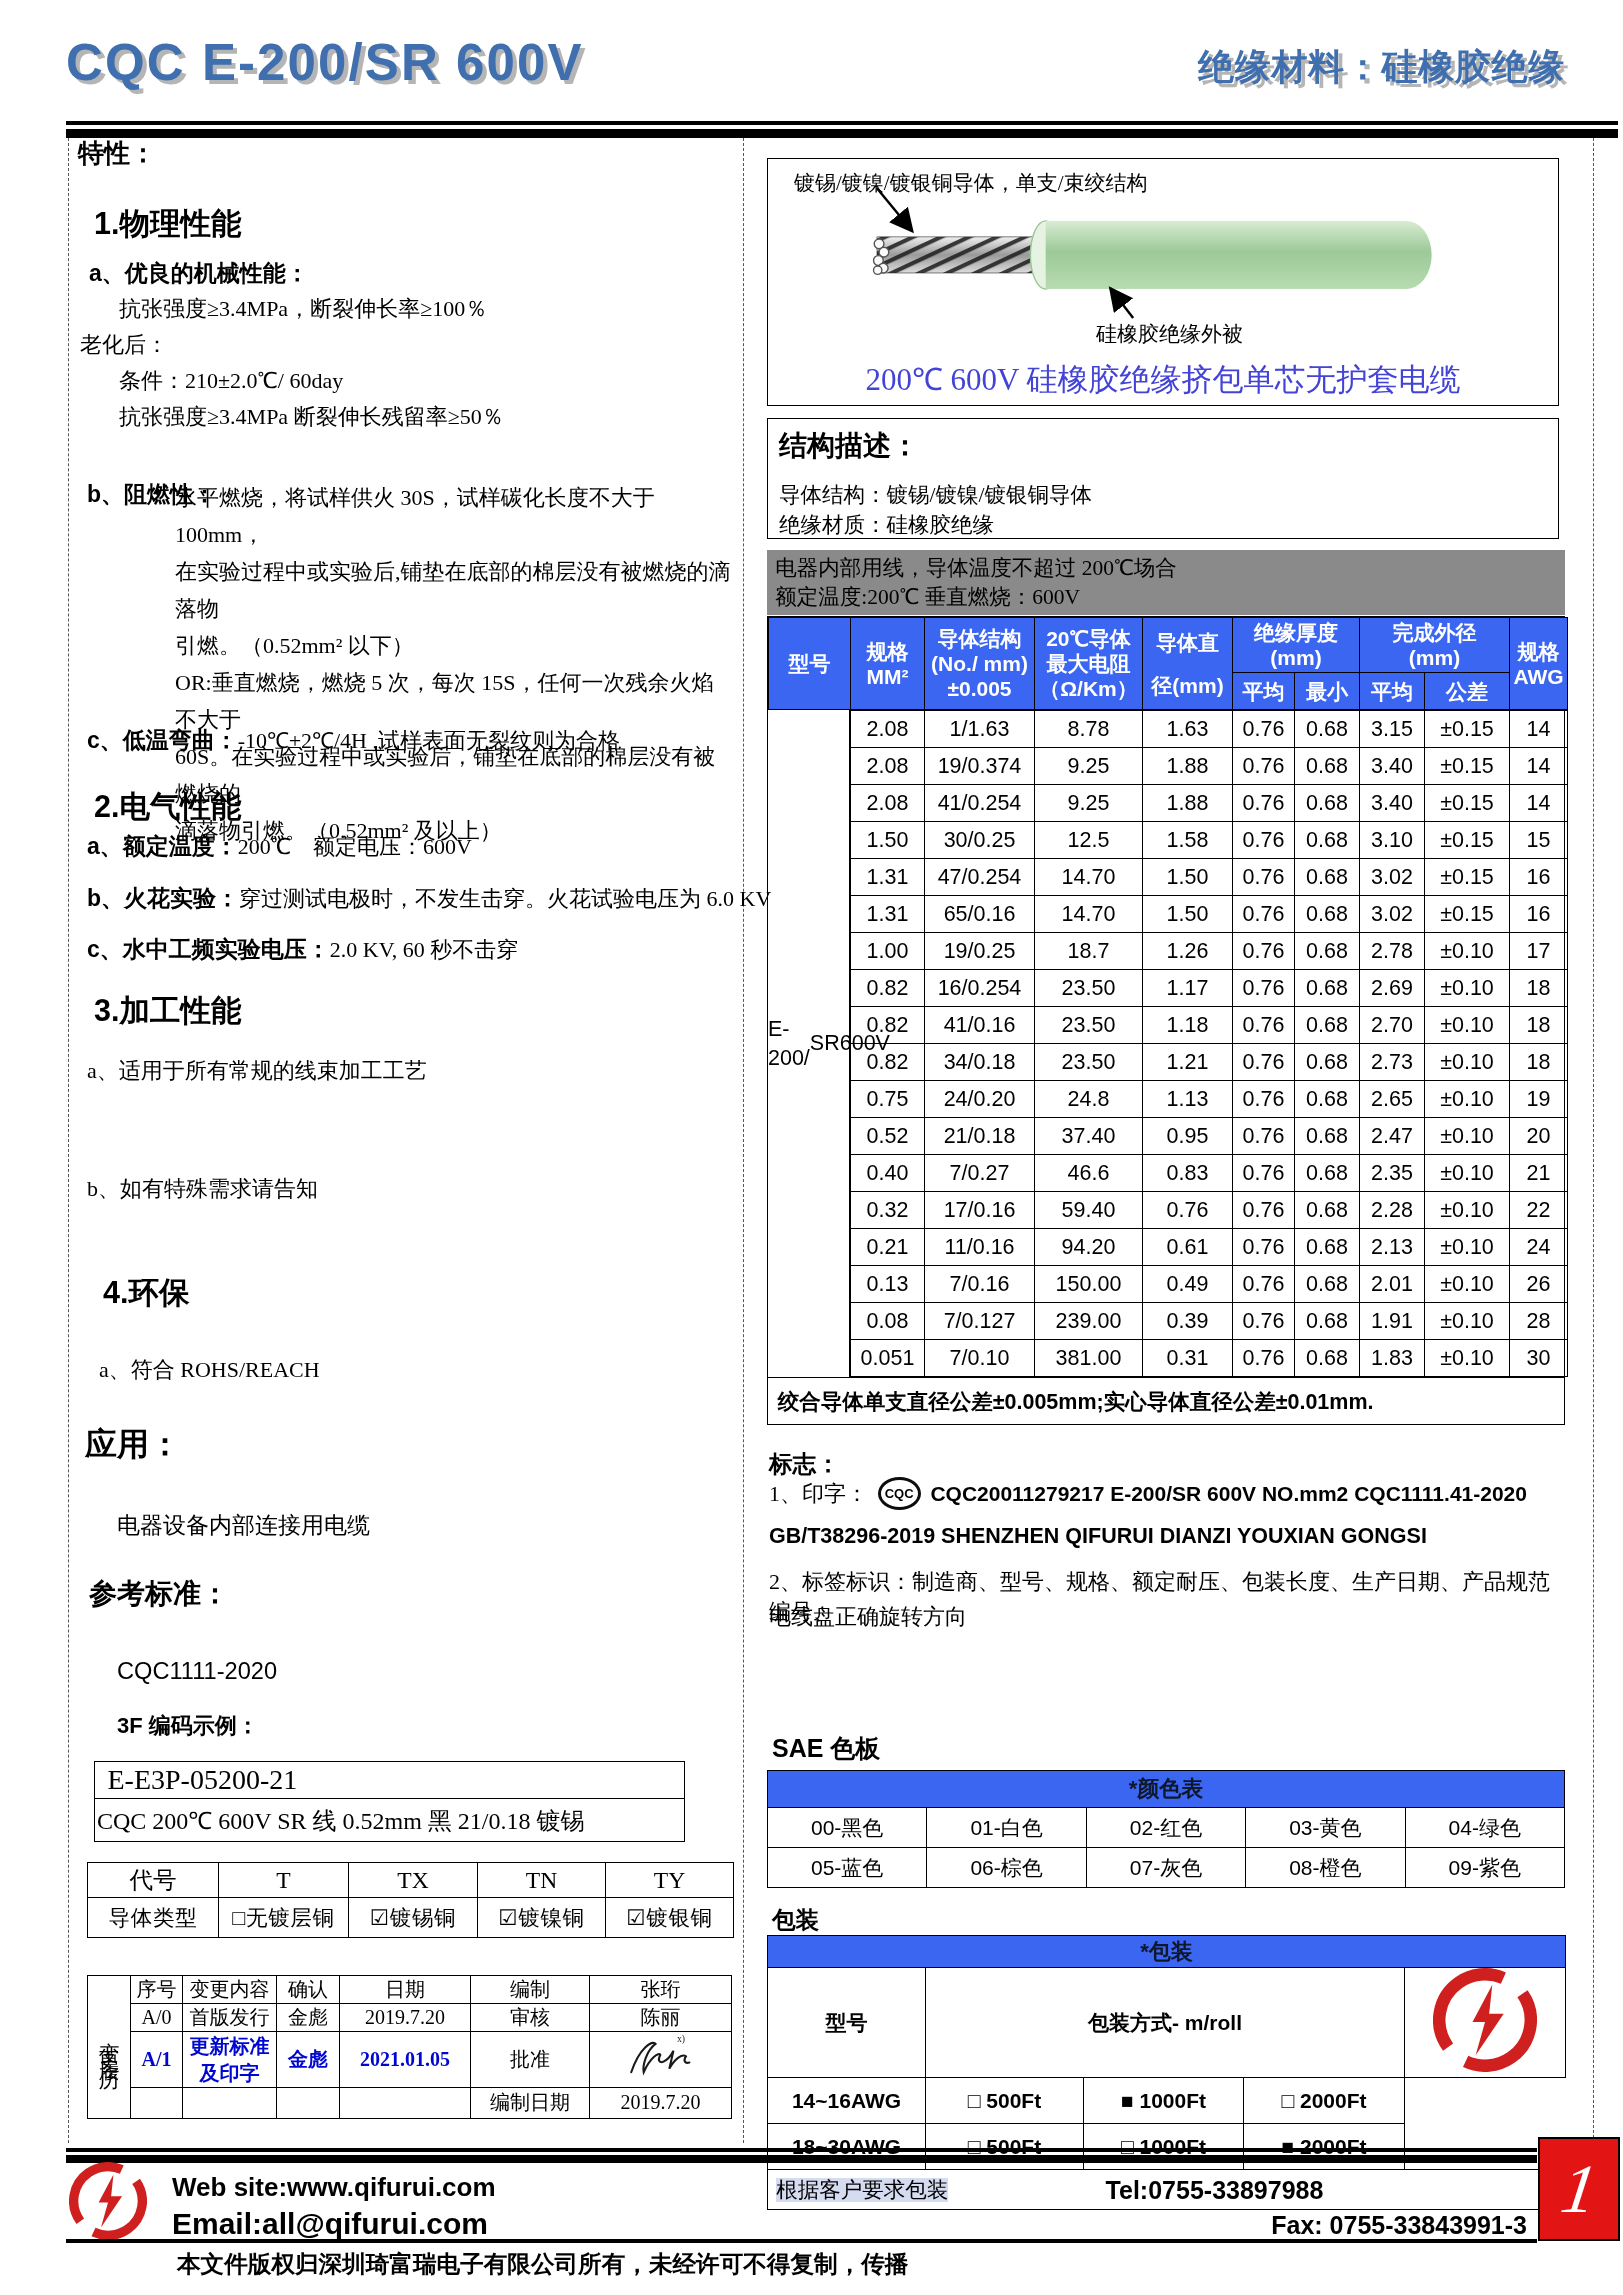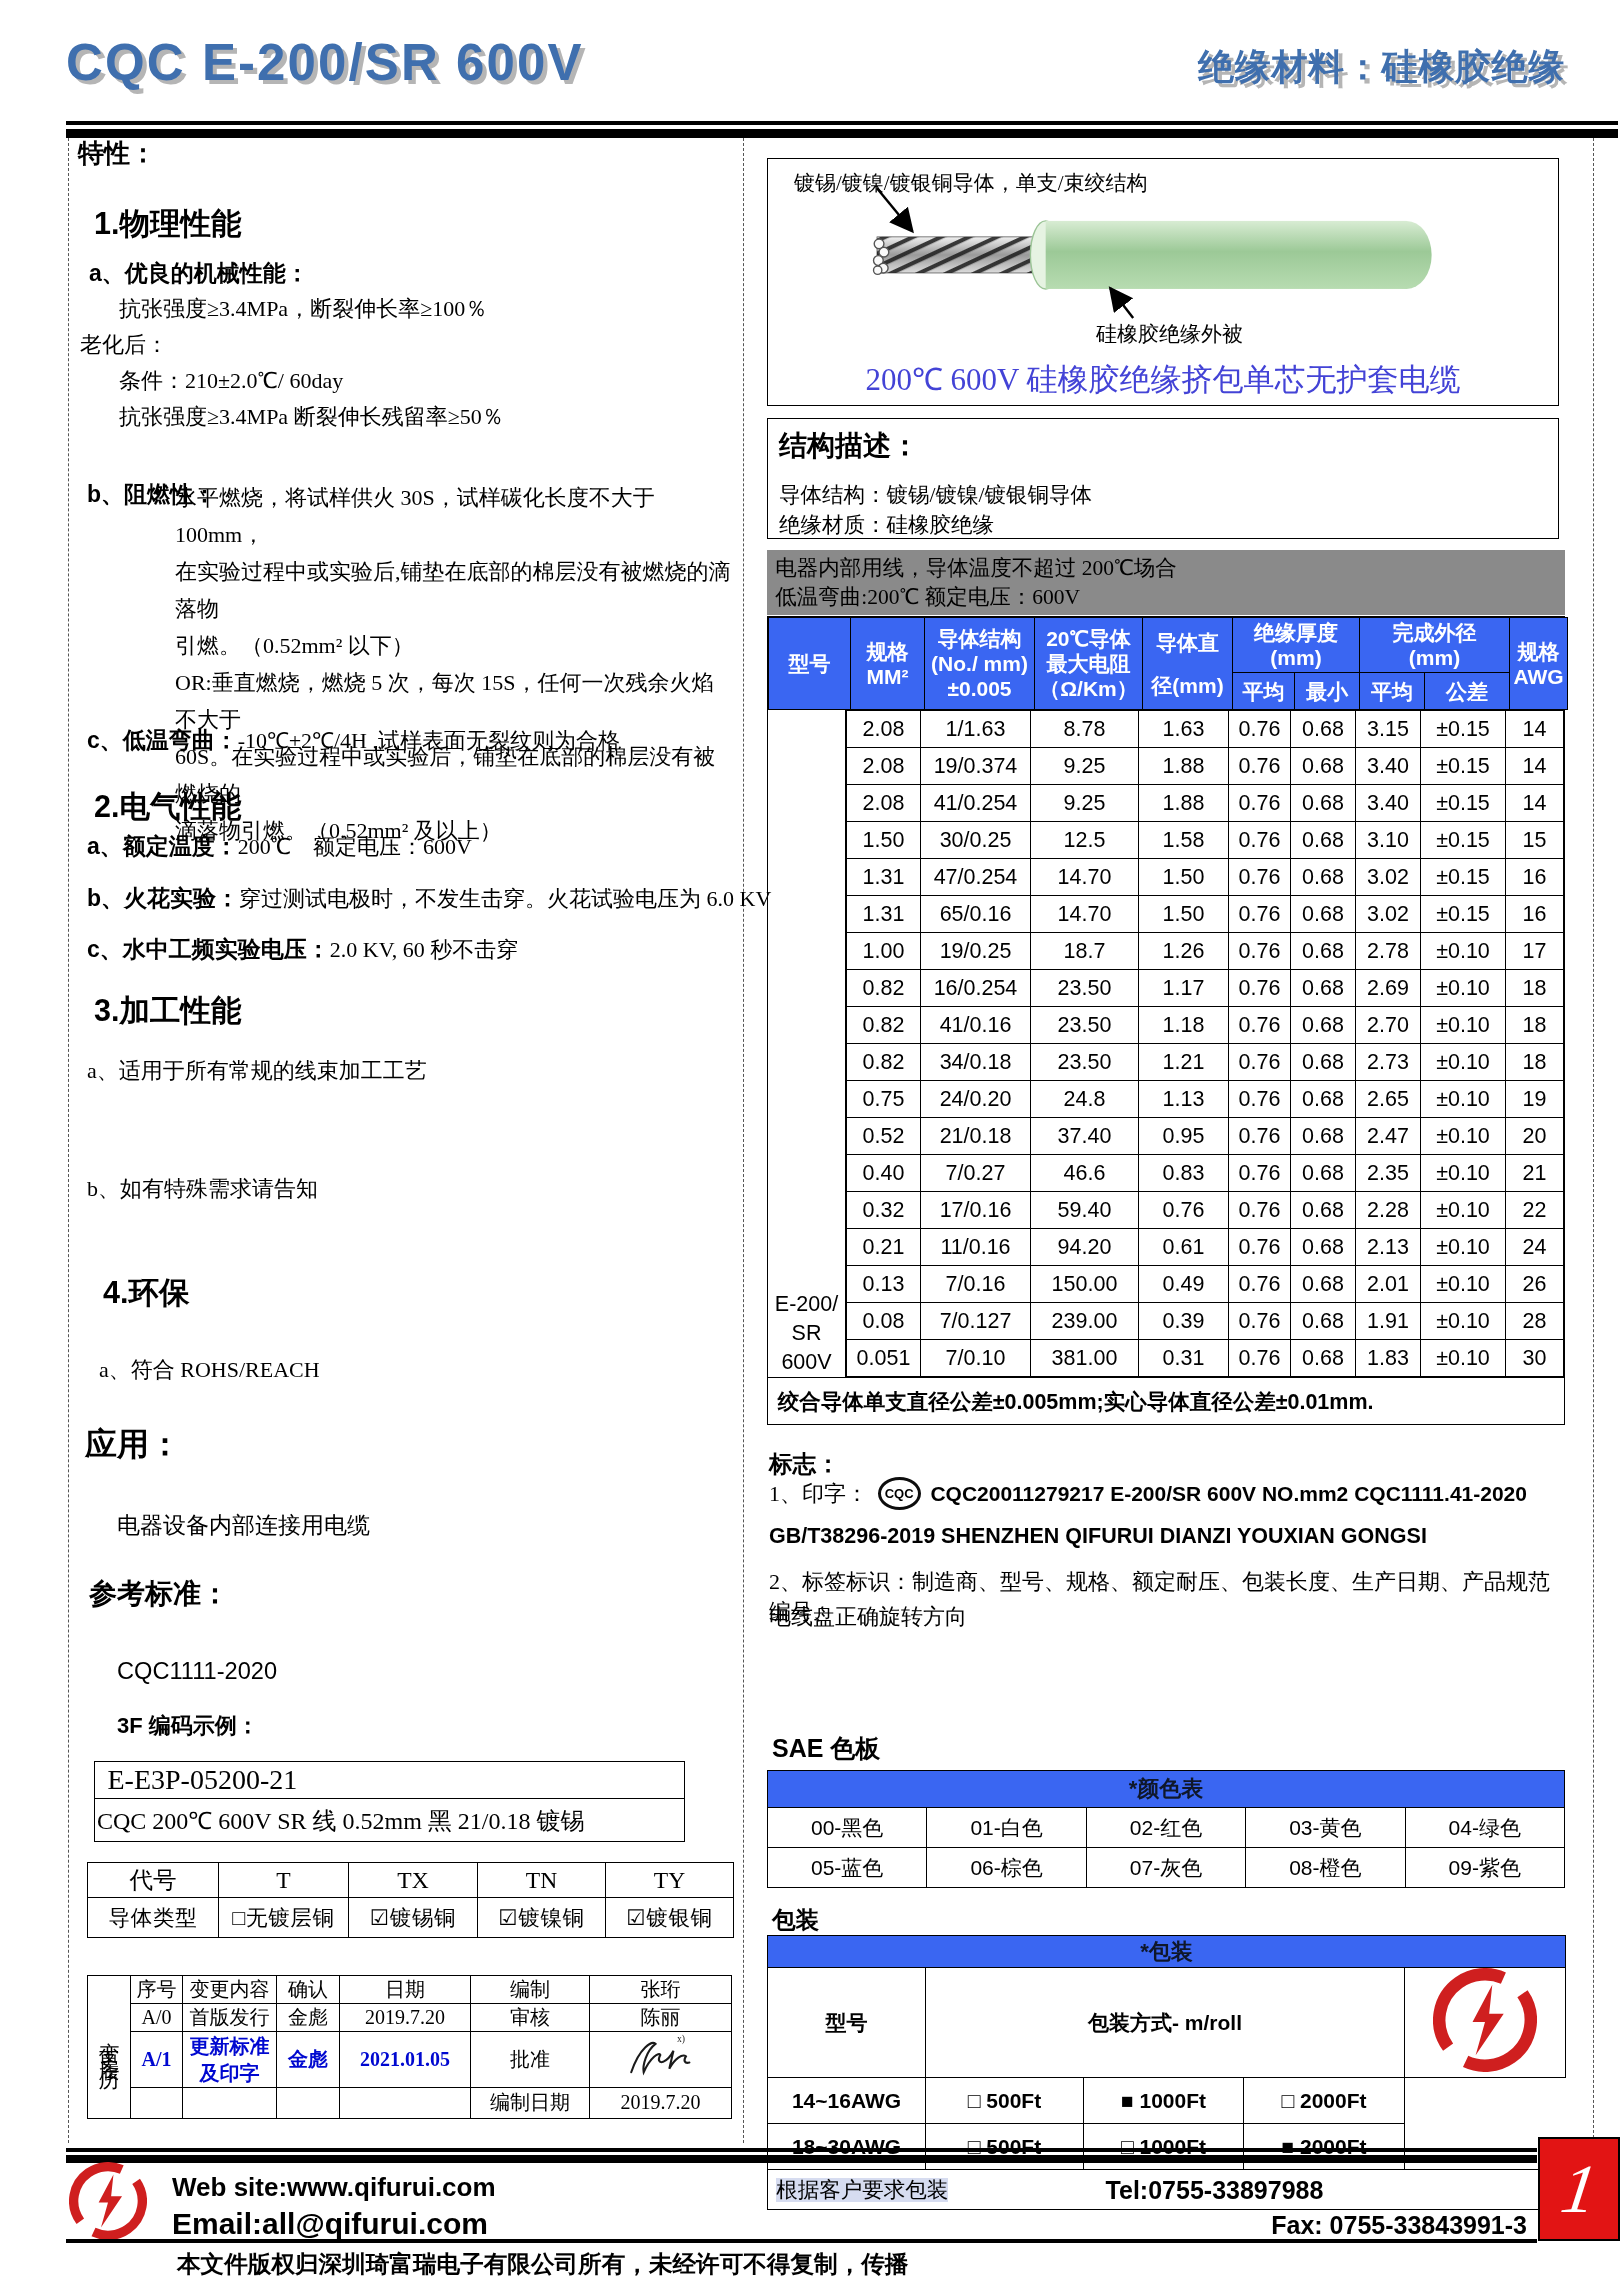--- a/index.html
+++ b/index.html
@@ -18,22 +18,22 @@
   .dash-frame{border-left:1.4px dashed #555;border-right:1.4px dashed #555}
   .dash-v{border-left:1.4px dashed #555}
   
   table{border-collapse:collapse;table-layout:fixed}
   td,th{border:1.4px solid #000;text-align:center;vertical-align:middle;overflow:hidden}
   
   .spec-wrap{border:1.4px solid #000}
   .spec-head th{background:#3a66f2;color:#fff;font-family:"Liberation Sans",sans-serif;
                 font-weight:bold;font-size:21px;line-height:25px}
   .spec-rows td{font-family:"Liberation Sans",sans-serif;font-size:21.5px;height:37px}
-  .model-cell{width:82px;border-right:1.4px solid #000;display:flex;flex-direction:column;
-              justify-content:flex-end;align-items:center;font-family:"Liberation Sans",sans-serif;
+  .model-cell{width:82px;border-right:1.4px solid #000;display:flex;
+              justify-content:flex-start;align-items:center;font-family:"Liberation Sans",sans-serif;
               font-size:21.5px;line-height:29px}
   .spec-foot{border-top:1.4px solid #000;height:47px;display:flex;align-items:center;
              padding-left:9.7px;font-family:"Liberation Sans",sans-serif;font-weight:bold;font-size:21.5px}
   
   .blue-banner{background:#3a66f2;color:#0f172a;font-family:"Liberation Sans",sans-serif;font-weight:bold}
   
   .sae td{font-family:"Liberation Sans",sans-serif;font-size:21px;height:40px}
   .pack td{font-family:"Liberation Sans",sans-serif;font-size:21px;font-weight:bold}
   .note-hl{background:#d6dcf0;font-family:"Liberation Serif",serif;font-weight:normal;font-size:21.5px}
   
@@ -242,21 +242,21 @@
   </div>
 
   <div class="abs" style="left:767px;top:418px;width:792px;height:121px;border:1.4px solid #000">
     <div class="abs sans b" style="left:11px;top:8.3px;font-size:28px">结构描述：</div>
     <div class="abs serif" style="left:11px;top:61px;font-size:21.5px">导体结构：镀锡/镀镍/镀银铜导体</div>
     <div class="abs serif" style="left:11px;top:91px;font-size:21.5px">绝缘材质：硅橡胶绝缘</div>
   </div>
 
   <div class="abs gray-bar" style="left:767px;top:550px;width:798px;height:65px;padding:4.2px 0 0 8.3px">
     <div class="serif" style="font-size:21.5px;line-height:29px">电器内部用线，导体温度不超过 200℃场合</div>
-    <div class="serif" style="font-size:21.5px;line-height:29px">低温弯曲:200℃  额定电压：600V</div>
+    <div class="serif" style="font-size:21.5px;line-height:29px">额定温度:200℃  垂直燃烧：600V</div>
   </div>
 
   <div class="abs spec-wrap" style="left:767px;top:616px;width:798px">
     <table class="spec-head" style="width:100%">
       <colgroup>
           <col style="width:82px">
           <col style="width:74px">
           <col style="width:110px">
           <col style="width:108px">
           <col style="width:90px">

